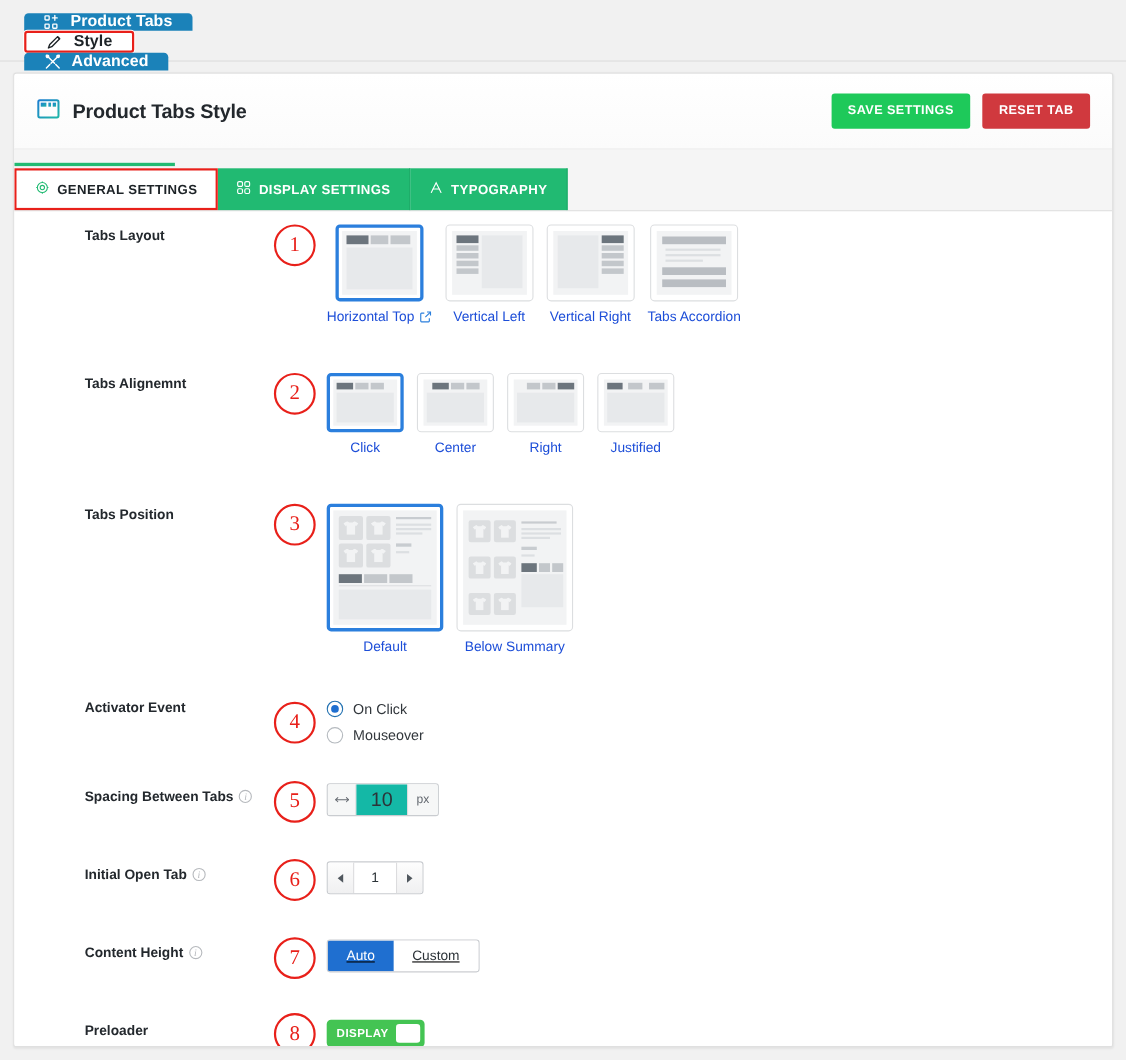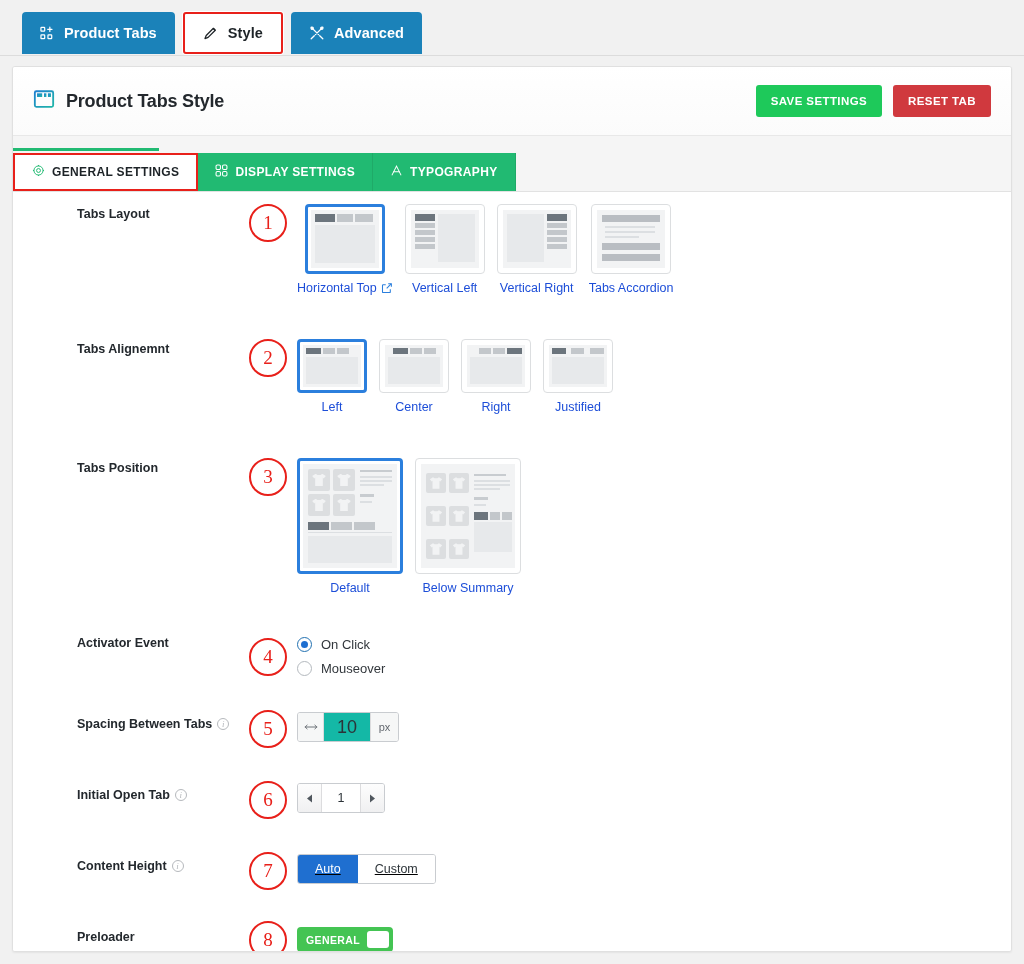--- a/index.html
+++ b/index.html
@@ -11,20 +11,21 @@
   }
   body { width: 1024px; height: 964px; overflow: hidden; position: relative; }
 
   
   .top-tabs {
     position: absolute; top: 0; left: 0; width: 1024px; height: 56px;
     background: #f1f1f1;
     display: flex; align-items: flex-start;
     padding: 12px 0 0 22px;
     border-bottom: 1px solid #dcdcdc;
+    flex-direction: column;
   }
   .top-tab {
     height: 42px; display: flex; align-items: center; gap: 9px;
     padding: 0 18px; background: #1b82b9; color: #fff;
     font-size: 14.5px; font-weight: bold; letter-spacing: .1px;
     border-radius: 4px 4px 0 0; margin-right: 8px;
     cursor: pointer; user-select: none; white-space: nowrap;
   }
   .top-tab.active {
     background: #fff; color: #1d2327;
@@ -419,21 +420,21 @@
 
           <div class="card-wrap">
             <div class="card sel">
               <div class="th t-align">
                 <div class="bar dark" style="left:3px;top:3px;width:15px;height:6px;"></div>
                 <div class="bar" style="left:20px;top:3px;width:12px;height:6px;"></div>
                 <div class="bar" style="left:34px;top:3px;width:12px;height:6px;"></div>
                 <div class="pane" style="left:3px;top:12px;width:52px;height:27px;"></div>
               </div>
             </div>
-            <div class="card-label">Left</div>
+            <div class="card-label">Click</div>
           </div>
 
           <div class="card-wrap">
             <div class="card">
               <div class="th t-align">
                 <div class="bar dark" style="left:8px;top:3px;width:15px;height:6px;"></div>
                 <div class="bar" style="left:25px;top:3px;width:12px;height:6px;"></div>
                 <div class="bar" style="left:39px;top:3px;width:12px;height:6px;"></div>
                 <div class="pane" style="left:3px;top:12px;width:52px;height:27px;"></div>
               </div>
@@ -605,20 +606,20 @@
       </div>
     </div>
 
     <div class="row" style="padding-top:37px;padding-bottom:28px;">
       <div class="row-label">
         <span>Preloader</span>
       </div>
       <div class="row-control">
         <div class="marker" style="margin-top:-6px;">8</div>
         <div class="switch" style="margin-top:0px;">
-          <span class="switch-text">GENERAL</span>
+          <span class="switch-text">DISPLAY</span>
           <span class="switch-knob"></span>
         </div>
       </div>
     </div>
 
   </div>
 </div>
 
 </body></html>

